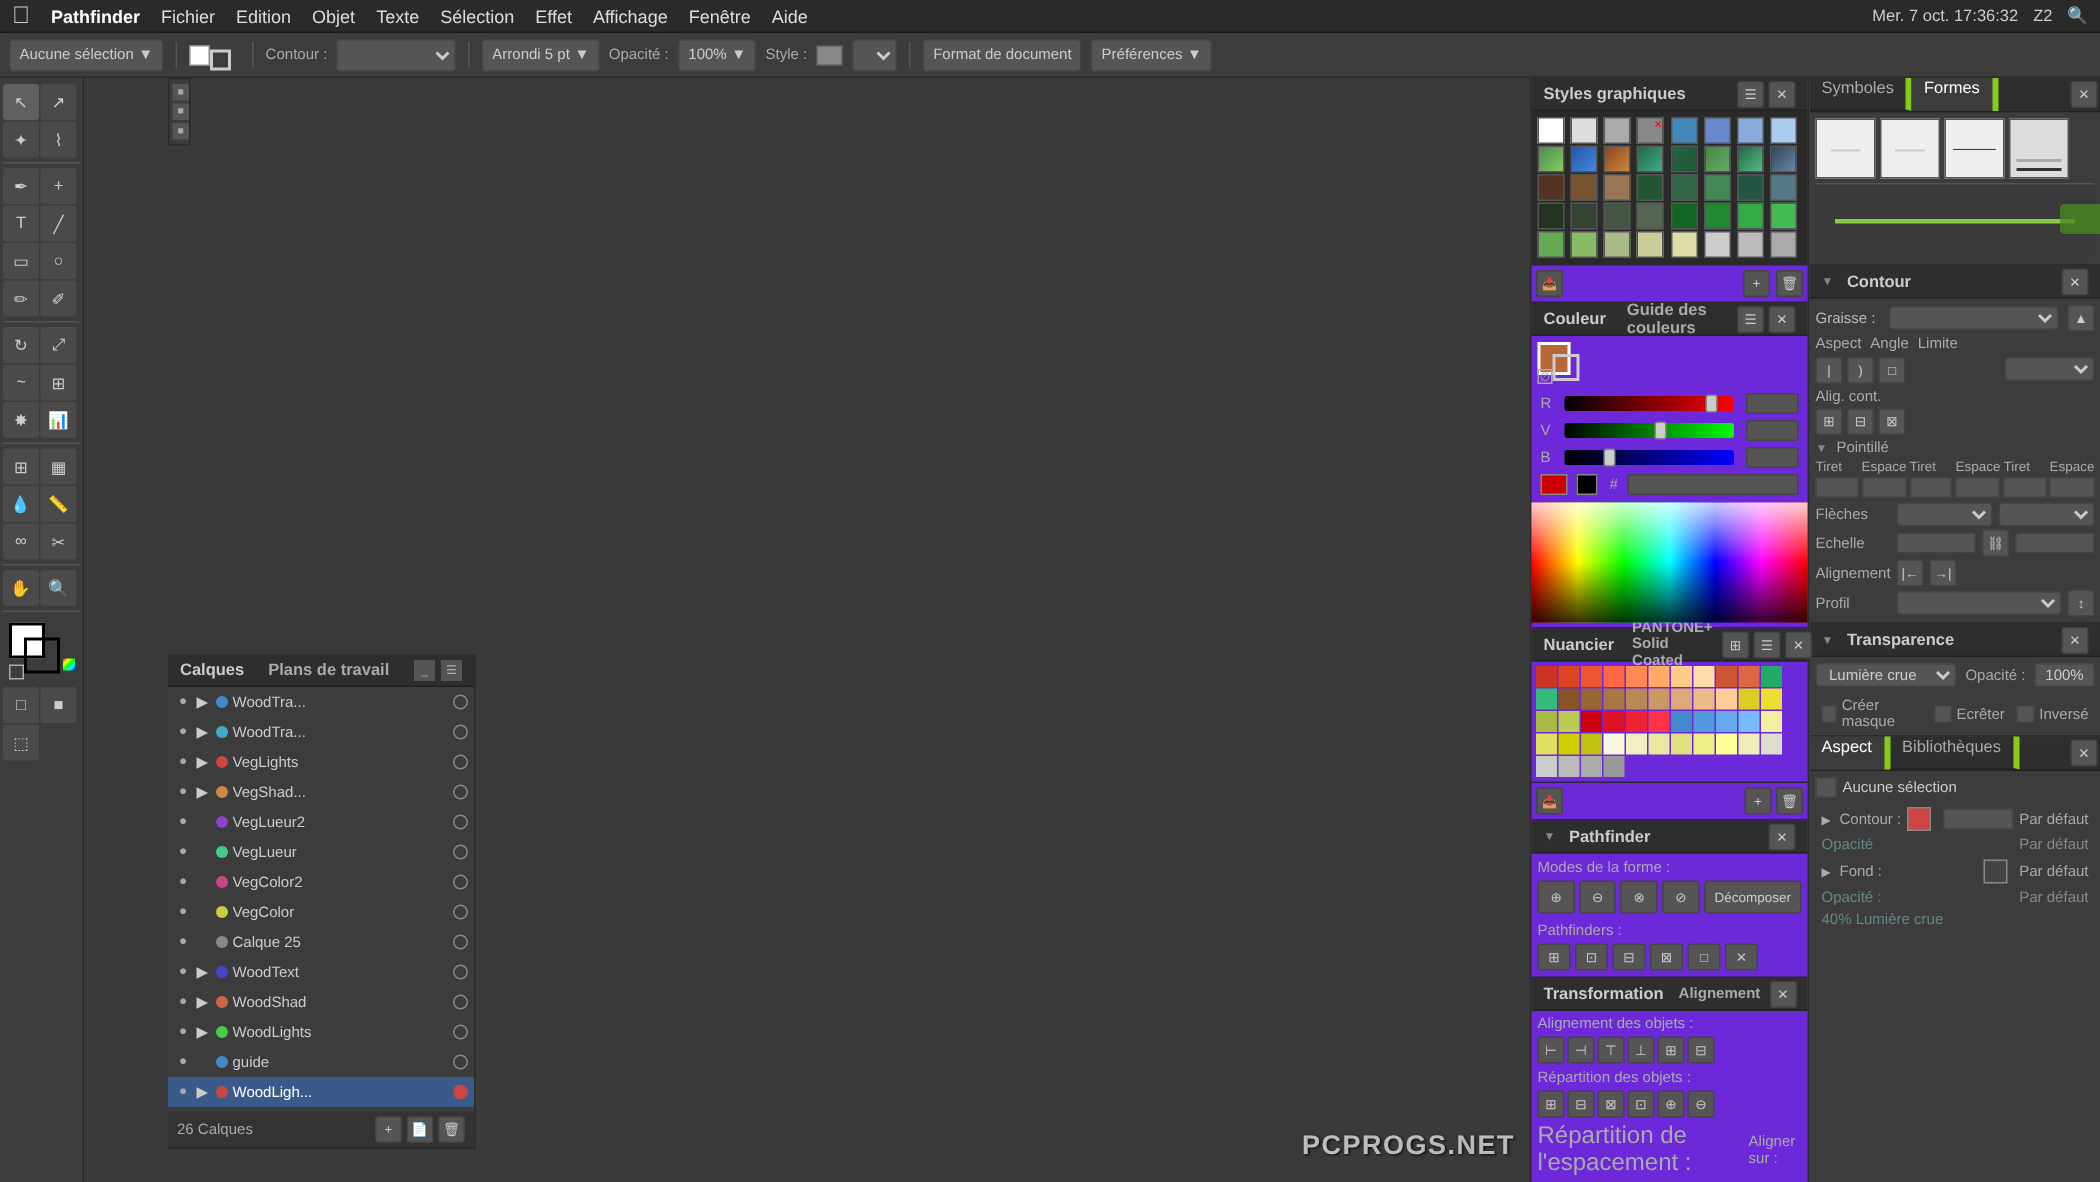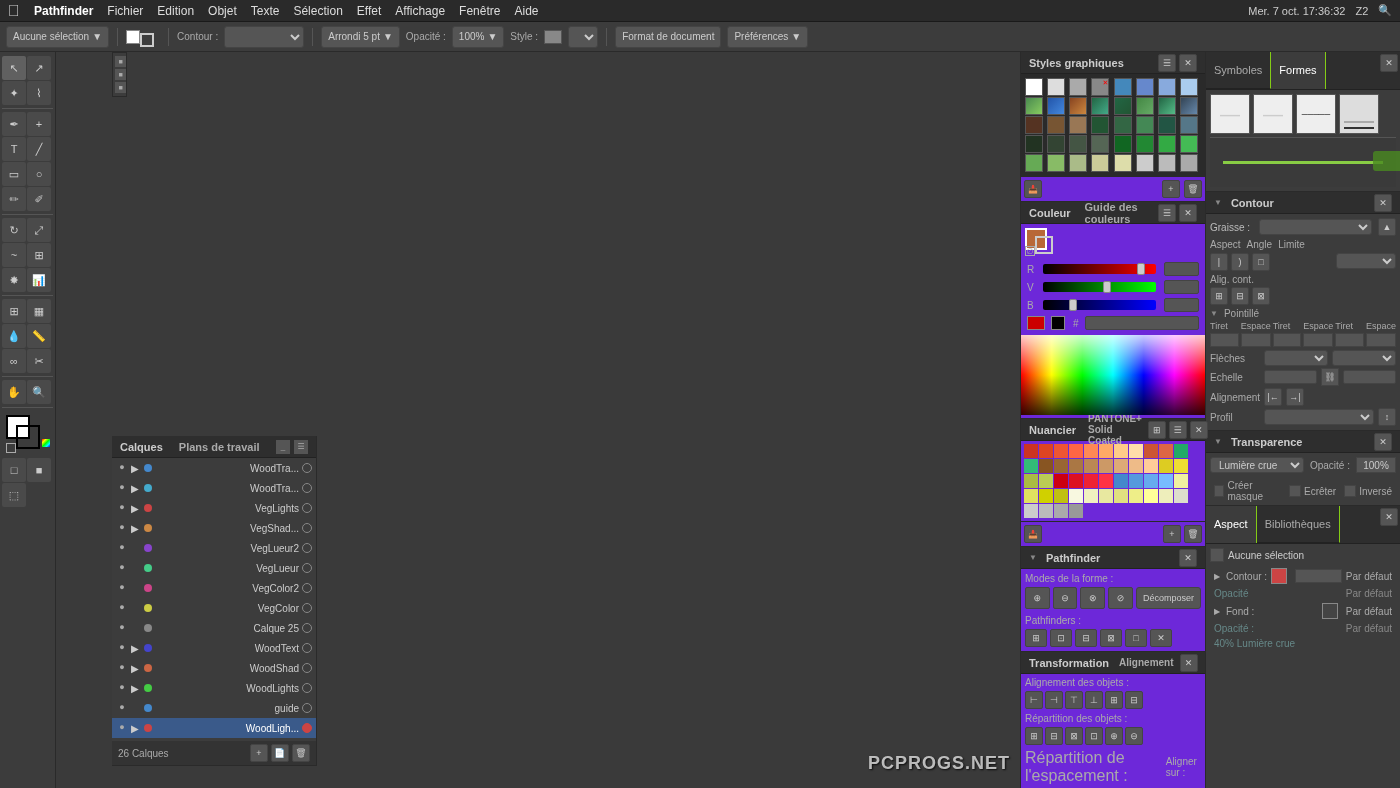--- a/index.html
+++ b/index.html
@@ -91,38 +91,38 @@
     .slider-label { width: 12px; font-size: 10px; color: #aaa; }
 
     
     .layer-item {
       display: flex; align-items: center; height: 20px;
       padding: 0 4px; gap: 3px; cursor: pointer; font-size: 10px;
     }
     .layer-item.active { background: #3a5a8a; }
     .layer-eye { width: 12px; height: 12px; font-size: 9px; text-align: center; }
     .layer-color-dot { width: 8px; height: 8px; border-radius: 50%; }
-    .layer-name { flex: 1; overflow: hidden; text-overflow: ellipsis; white-space: nowrap; text-align: right; }
+    .layer-name { flex: 1; overflow: hidden; text-overflow: ellipsis; white-space: nowrap; }
     .layer-circle { width: 10px; height: 10px; border-radius: 50%; border: 1px solid #888; }
 
     
     .mini-panel {
       position: absolute; background: #3c3c3c; border: 1px solid #2a2a2a;
     }
 
     
     #watermark {
       position: absolute; bottom: 14px; right: 10px;
       color: rgba(255,255,255,0.7); font-size: 18px; font-weight: bold;
       font-family: Arial, sans-serif; letter-spacing: 1px;
       text-shadow: 1px 1px 2px rgba(0,0,0,0.8);
     }
     .panel-tab {
-      padding: 12px 8px; font-size: 11px; cursor: pointer; color: #aaa;
-      border-right: 1px solid #84cc16; border-bottom: 1px solid #222;
+      padding: 1px 8px; font-size: 11px; cursor: pointer; color: #aaa;
+      border-right: 4px solid #84cc16; border-bottom: 1px solid #222;
     }
     .panel-tab.active { color: #fff; border-bottom: none; background: #3c3c3c; }
 
     .icon-btn {
       width: 18px; height: 18px; background: #555; border: 1px solid #444;
       color: #ccc; font-size: 9px; cursor: pointer; display: flex;
       align-items: center; justify-content: center; border-radius: 2px;
     }
 
     .panel-toolbar {

